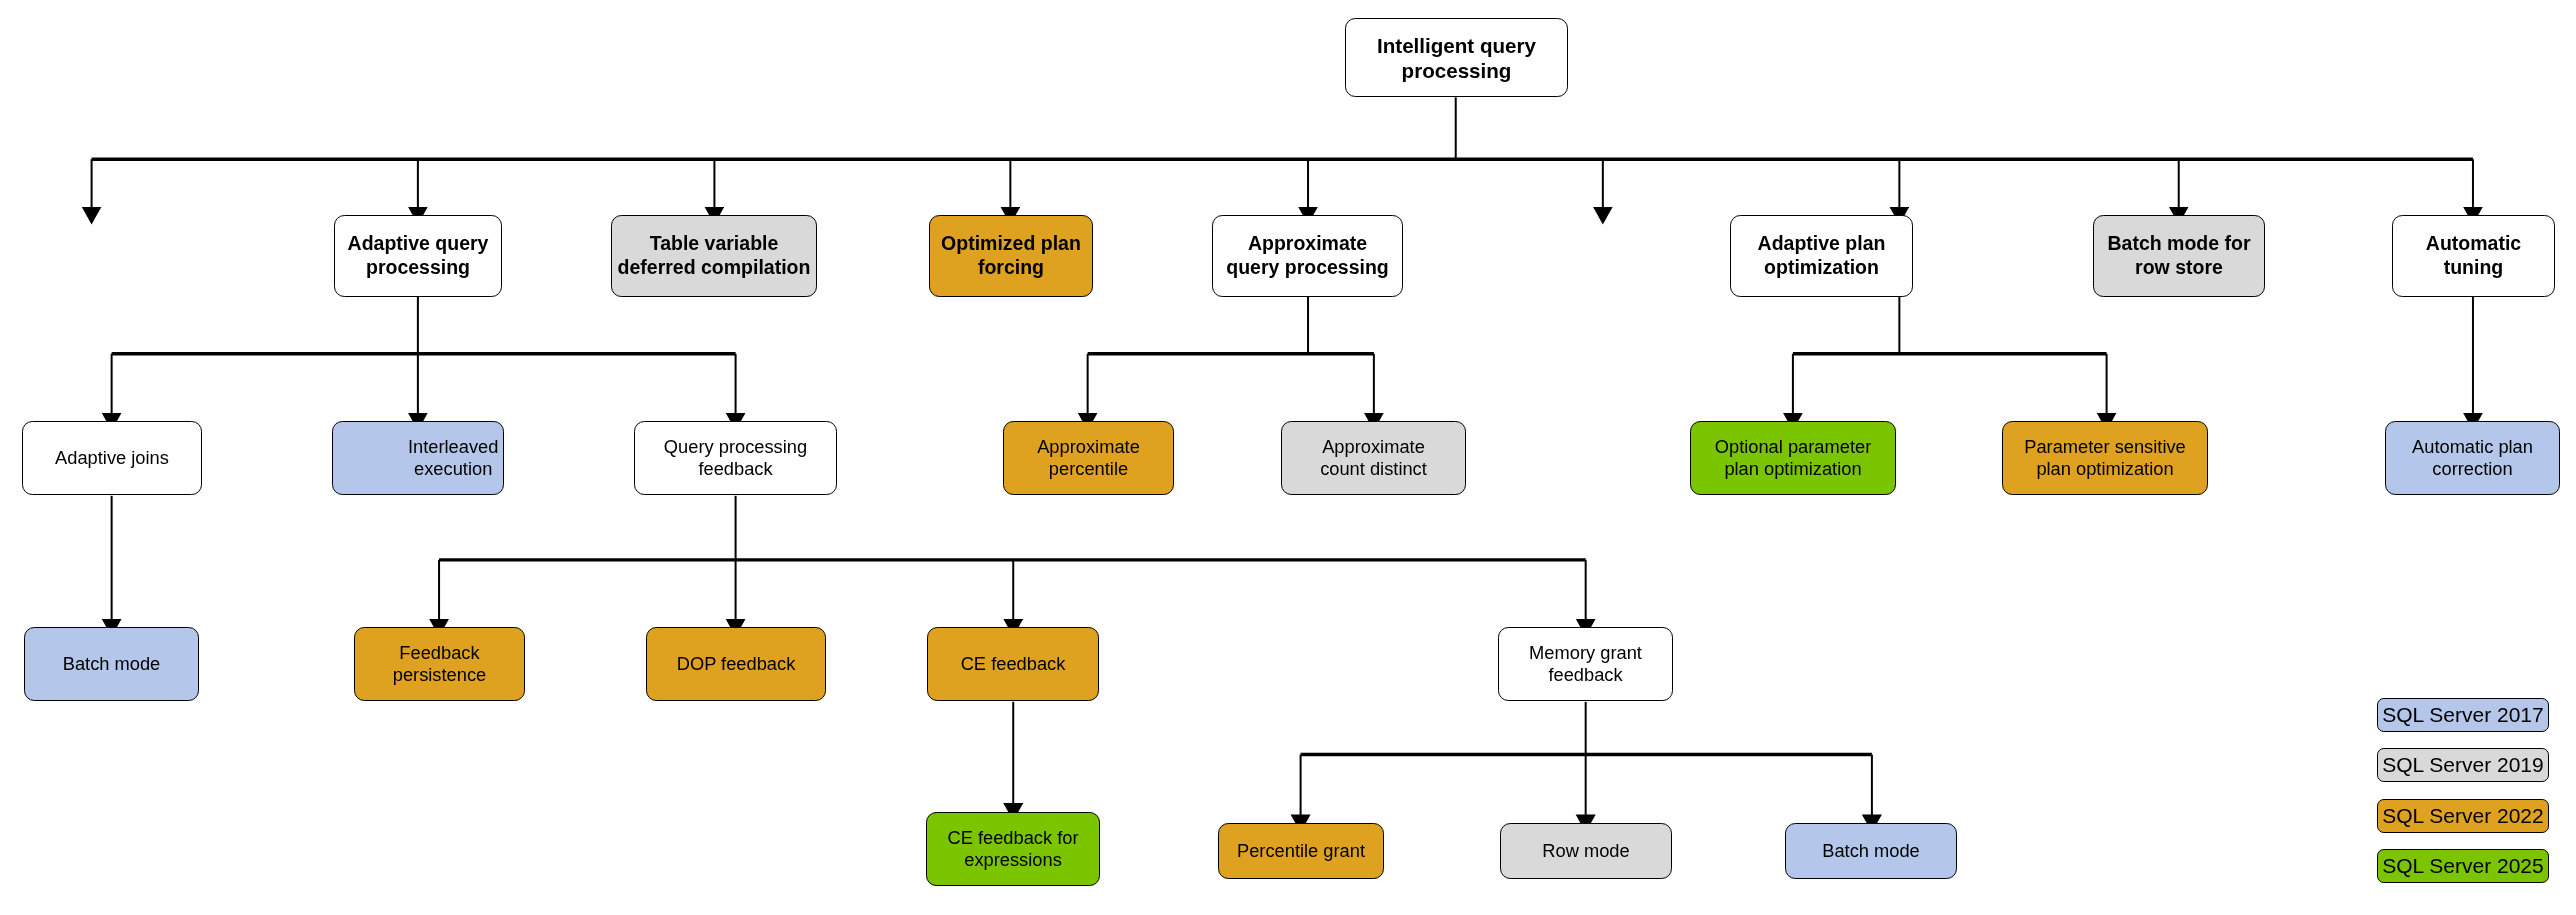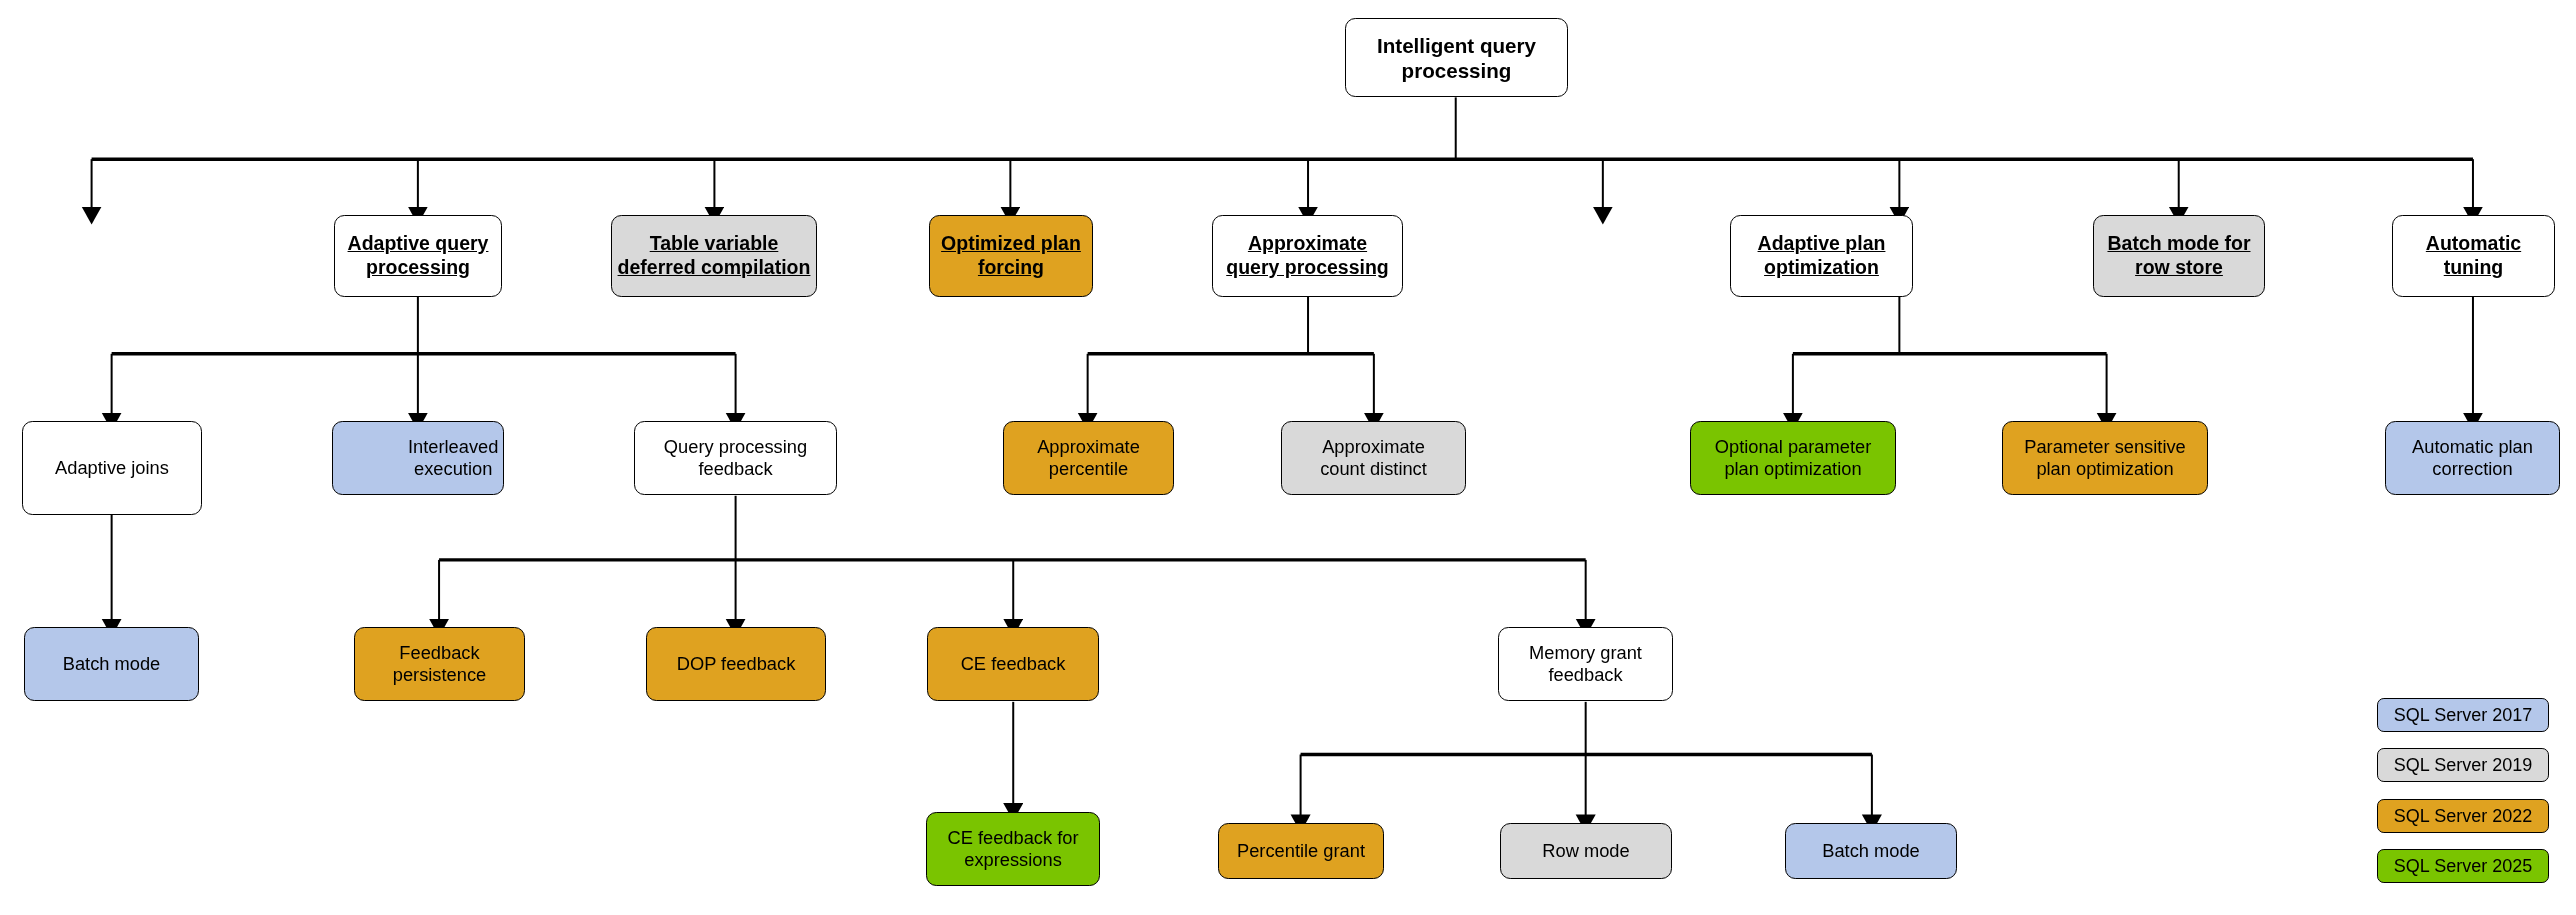--- a/index.html
+++ b/index.html
@@ -11,26 +11,26 @@
         border-radius:10.3px;display:flex;align-items:center;justify-content:center;
         text-align:center;line-height:1.22;color:#000;background:#ffffff;
         padding:2.3px 4.6px;}
   .node span{display:block;white-space:pre-line;}
   .fill-white{background:#ffffff;}
   .fill-gray{background:#d9d9d9;}
   .fill-orange{background:#dfa220;}
   .fill-green{background:#7ac400;}
   .fill-blue{background:#b4c7ea;}
   .t-root{font-size:20.6px;font-weight:bold;}
-  .t-l2{font-size:19.5px;font-weight:bold;text-decoration:underline;}
+  .t-l2{font-size:19.5px;font-weight:bold;}
   .t-l3{font-size:18.3px;font-weight:normal;}
   .t-l4{font-size:18.3px;font-weight:normal;}
   .legend-box{position:absolute;box-sizing:border-box;border:1.7px solid #000;
         border-radius:6.9px;display:flex;align-items:center;justify-content:center;
-        font-size:18px;color:#000;}
+        font-size:21px;color:#000;}
 </style>
 </head>
 <body>
 
 <div id="stage">
 
   <svg id="wires" viewBox="0 0 4500 1600" xmlns="http://www.w3.org/2000/svg">
     <defs>
       <marker id="ah" markerWidth="14" markerHeight="14" refX="1.5" refY="5" orient="auto" markerUnits="strokeWidth">
         <path d="M0,0 L0,10 L9,5 z" fill="#000"></path>
@@ -115,21 +115,21 @@
   </div>
   <div class="node fill-gray t-l2" style="left:2093px;top:215px;width:172px;height:82px;">
     <span>Batch mode for
 row store</span>
   </div>
   <div class="node fill-white t-l2" style="left:2392px;top:215px;width:163px;height:82px;">
     <span>Automatic
 tuning</span>
   </div>
 
-  <div class="node fill-white t-l3" style="left:22px;top:421px;width:180px;height:94px;">
+  <div class="node fill-white t-l3" style="left:22px;top:421px;width:180px;height:74px;">
     <span>Adaptive joins</span>
   </div>
   <div class="node fill-blue t-l3" style="left:332px;top:421px;width:172px;height:74px;justify-content:flex-end;">
     <span>Interleaved
 execution</span>
   </div>
   <div class="node fill-white t-l3" style="left:634px;top:421px;width:203px;height:74px;">
     <span>Query processing
 feedback</span>
   </div>

